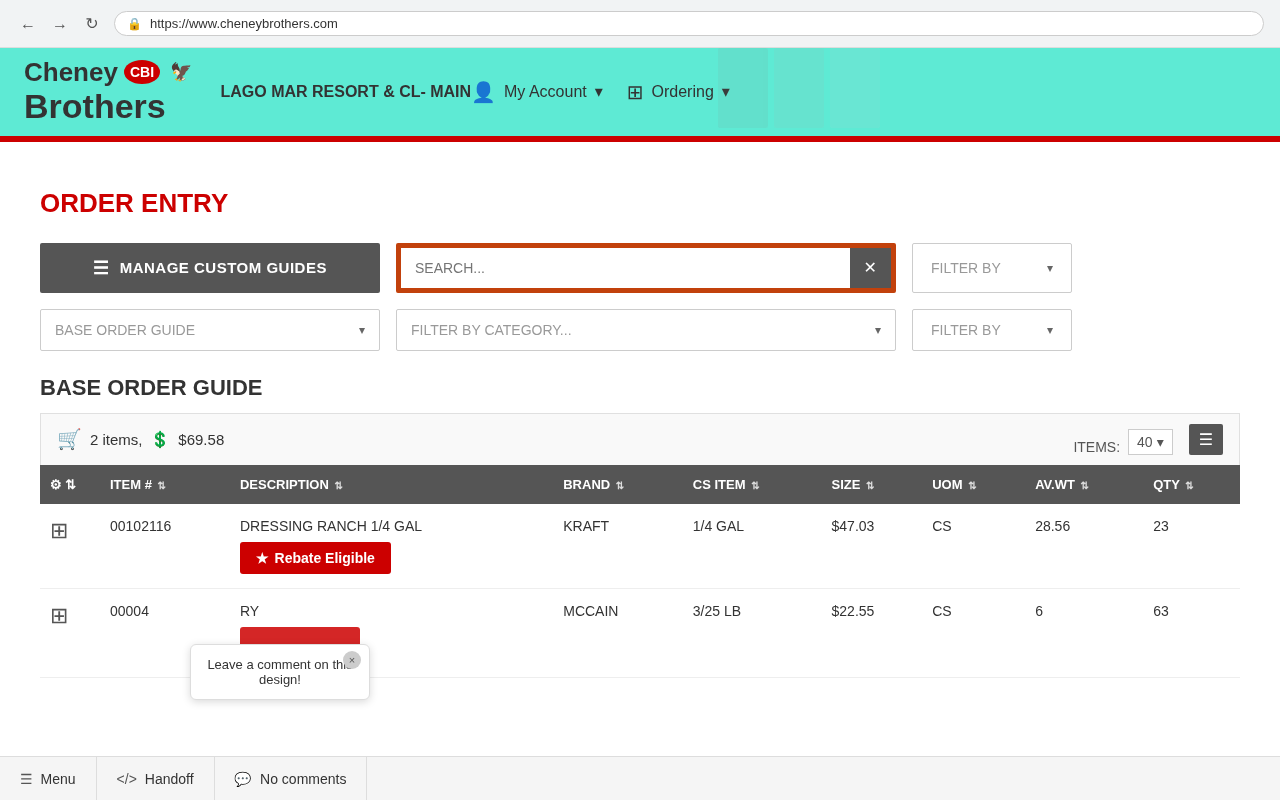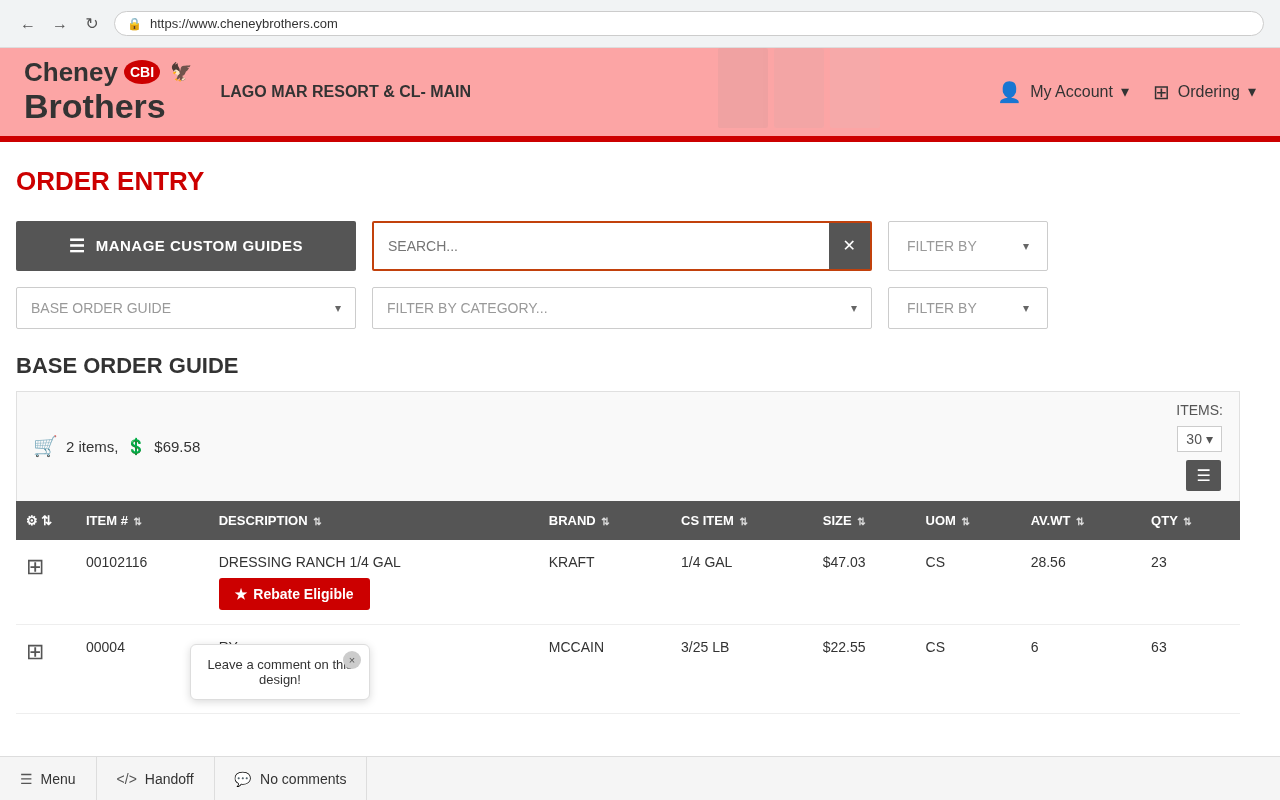--- a/index.html
+++ b/index.html
@@ -20,23 +20,23 @@
     }
     .address-bar {
       flex: 1; display: flex; align-items: center; gap: 8px;
       background: #fff; border: 1px solid #ccc; border-radius: 20px;
       padding: 4px 12px; font-size: 13px; color: #333;
     }
     .lock-icon { color: #555; font-size: 12px; }
 
     
     .site-header {
-      display: flex; align-items: center; justify-content: space-between;
+      display: flex; align-items: center; 
       padding: 10px 24px; border-bottom: 3px solid #cc0000;
-      background: #fca5a5; min-height: 80px;
+      background: #5eead4; min-height: 80px;
     }
     .logo-area { display: flex; align-items: center; gap: 16px; }
     .logo-img {
       display: flex; align-items: center; gap: 4px;
     }
     .logo-text-cheney { font-size: 26px; font-weight: bold; color: #333; line-height: 1.1; }
     .logo-text-brothers { font-size: 34px; font-weight: bold; color: #333; }
     .logo-cbi {
       background: #cc0000; color: #fff; border-radius: 50%;
       font-size: 14px; font-weight: bold; padding: 4px 6px;
@@ -45,36 +45,36 @@
     .logo-bird { font-size: 18px; color: #cc0000; margin-left: 4px; }
     .location-text { font-size: 16px; font-weight: bold; color: #333; margin-left: 12px; }
     .header-right { display: flex; align-items: center; gap: 24px; }
     .header-btn {
       display: flex; align-items: center; gap: 8px;
       font-size: 16px; color: #333; cursor: pointer; background: none; border: none;
     }
     .header-btn .icon { font-size: 20px; }
 
     
-    .main-content { padding: 24px 40px 0 16px; }
+    .main-content { padding: 24px 40px 0 40px; margin-top: 22px; }
     .page-title { font-size: 26px; font-weight: bold; color: #cc0000; margin-bottom: 24px; }
 
     
     .toolbar-row { display: flex; gap: 16px; margin-bottom: 16px; align-items: stretch; }
     .manage-guides-btn {
       display: flex; align-items: center; justify-content: center; gap: 10px;
       background: #555; color: #fff; border: none; cursor: pointer;
       padding: 14px 28px; font-size: 15px; font-weight: bold; letter-spacing: 0.5px;
       min-width: 340px; border-radius: 2px;
     }
     .manage-guides-btn .btn-icon { font-size: 18px; }
 
     .search-wrapper {
       flex: 1; display: flex; 
-      border: 2px solid #c2410c; border-radius: 2px; overflow: hidden; max-width: 500px;
+      border: 5px solid #c2410c; border-radius: 2px; overflow: hidden; max-width: 500px;
     }
     .search-input {
       flex: 1; border: none; outline: none; padding: 12px 14px;
       font-size: 14px; color: #999;
     }
     .search-clear-btn {
       background: #555; border: none; cursor: pointer;
       padding: 0 14px; height: 100%; display: flex; align-items: center;
       color: #fff; font-size: 16px;
     }
@@ -113,21 +113,21 @@
 
     
     .order-summary-bar {
       display: flex; align-items: center; justify-content: space-between;
       padding: 10px 16px; background: #f9f9f9; border: 1px solid #e0e0e0;
       border-bottom: none;
     }
     .cart-summary { display: flex; align-items: center; gap: 8px; font-size: 15px; color: #333; }
     .cart-icon { color: #cc0000; font-size: 20px; }
     .dollar-icon { color: #cc0000; font-size: 16px; }
-    .items-per-page { display: flex; align-items: center; gap: 8px; font-size: 14px; color: #555; flex-direction: column; }
+    .items-per-page { display: flex; align-items: flex-end; gap: 8px; font-size: 14px; color: #555; }
     .items-select {
       border: 1px solid #ccc; padding: 4px 8px; font-size: 14px;
       background: #fff; display: flex; align-items: center; gap: 4px; cursor: pointer;
     }
     .list-view-btn {
       background: #555; color: #fff; border: none; cursor: pointer;
       padding: 6px 10px; font-size: 16px; margin-left: 8px; border-radius: 2px;
     }
 
     
@@ -279,21 +279,21 @@
   <div class="order-summary-bar">
     <div class="cart-summary">
       <span class="cart-icon">🛒</span>
       <span>2 items,</span>
       <span class="dollar-icon">💲</span>
       <span>$69.58</span>
     </div>
     <div class="items-per-page">
       <span>ITEMS:</span>
       <div class="items-select">
-        <span>30</span>
+        <span>40</span>
         <span>▾</span>
       </div>
       <button class="list-view-btn">☰</button>
     </div>
   </div>
 
   <table class="order-table">
     <thead class="table-header">
       <tr>
         <th>

